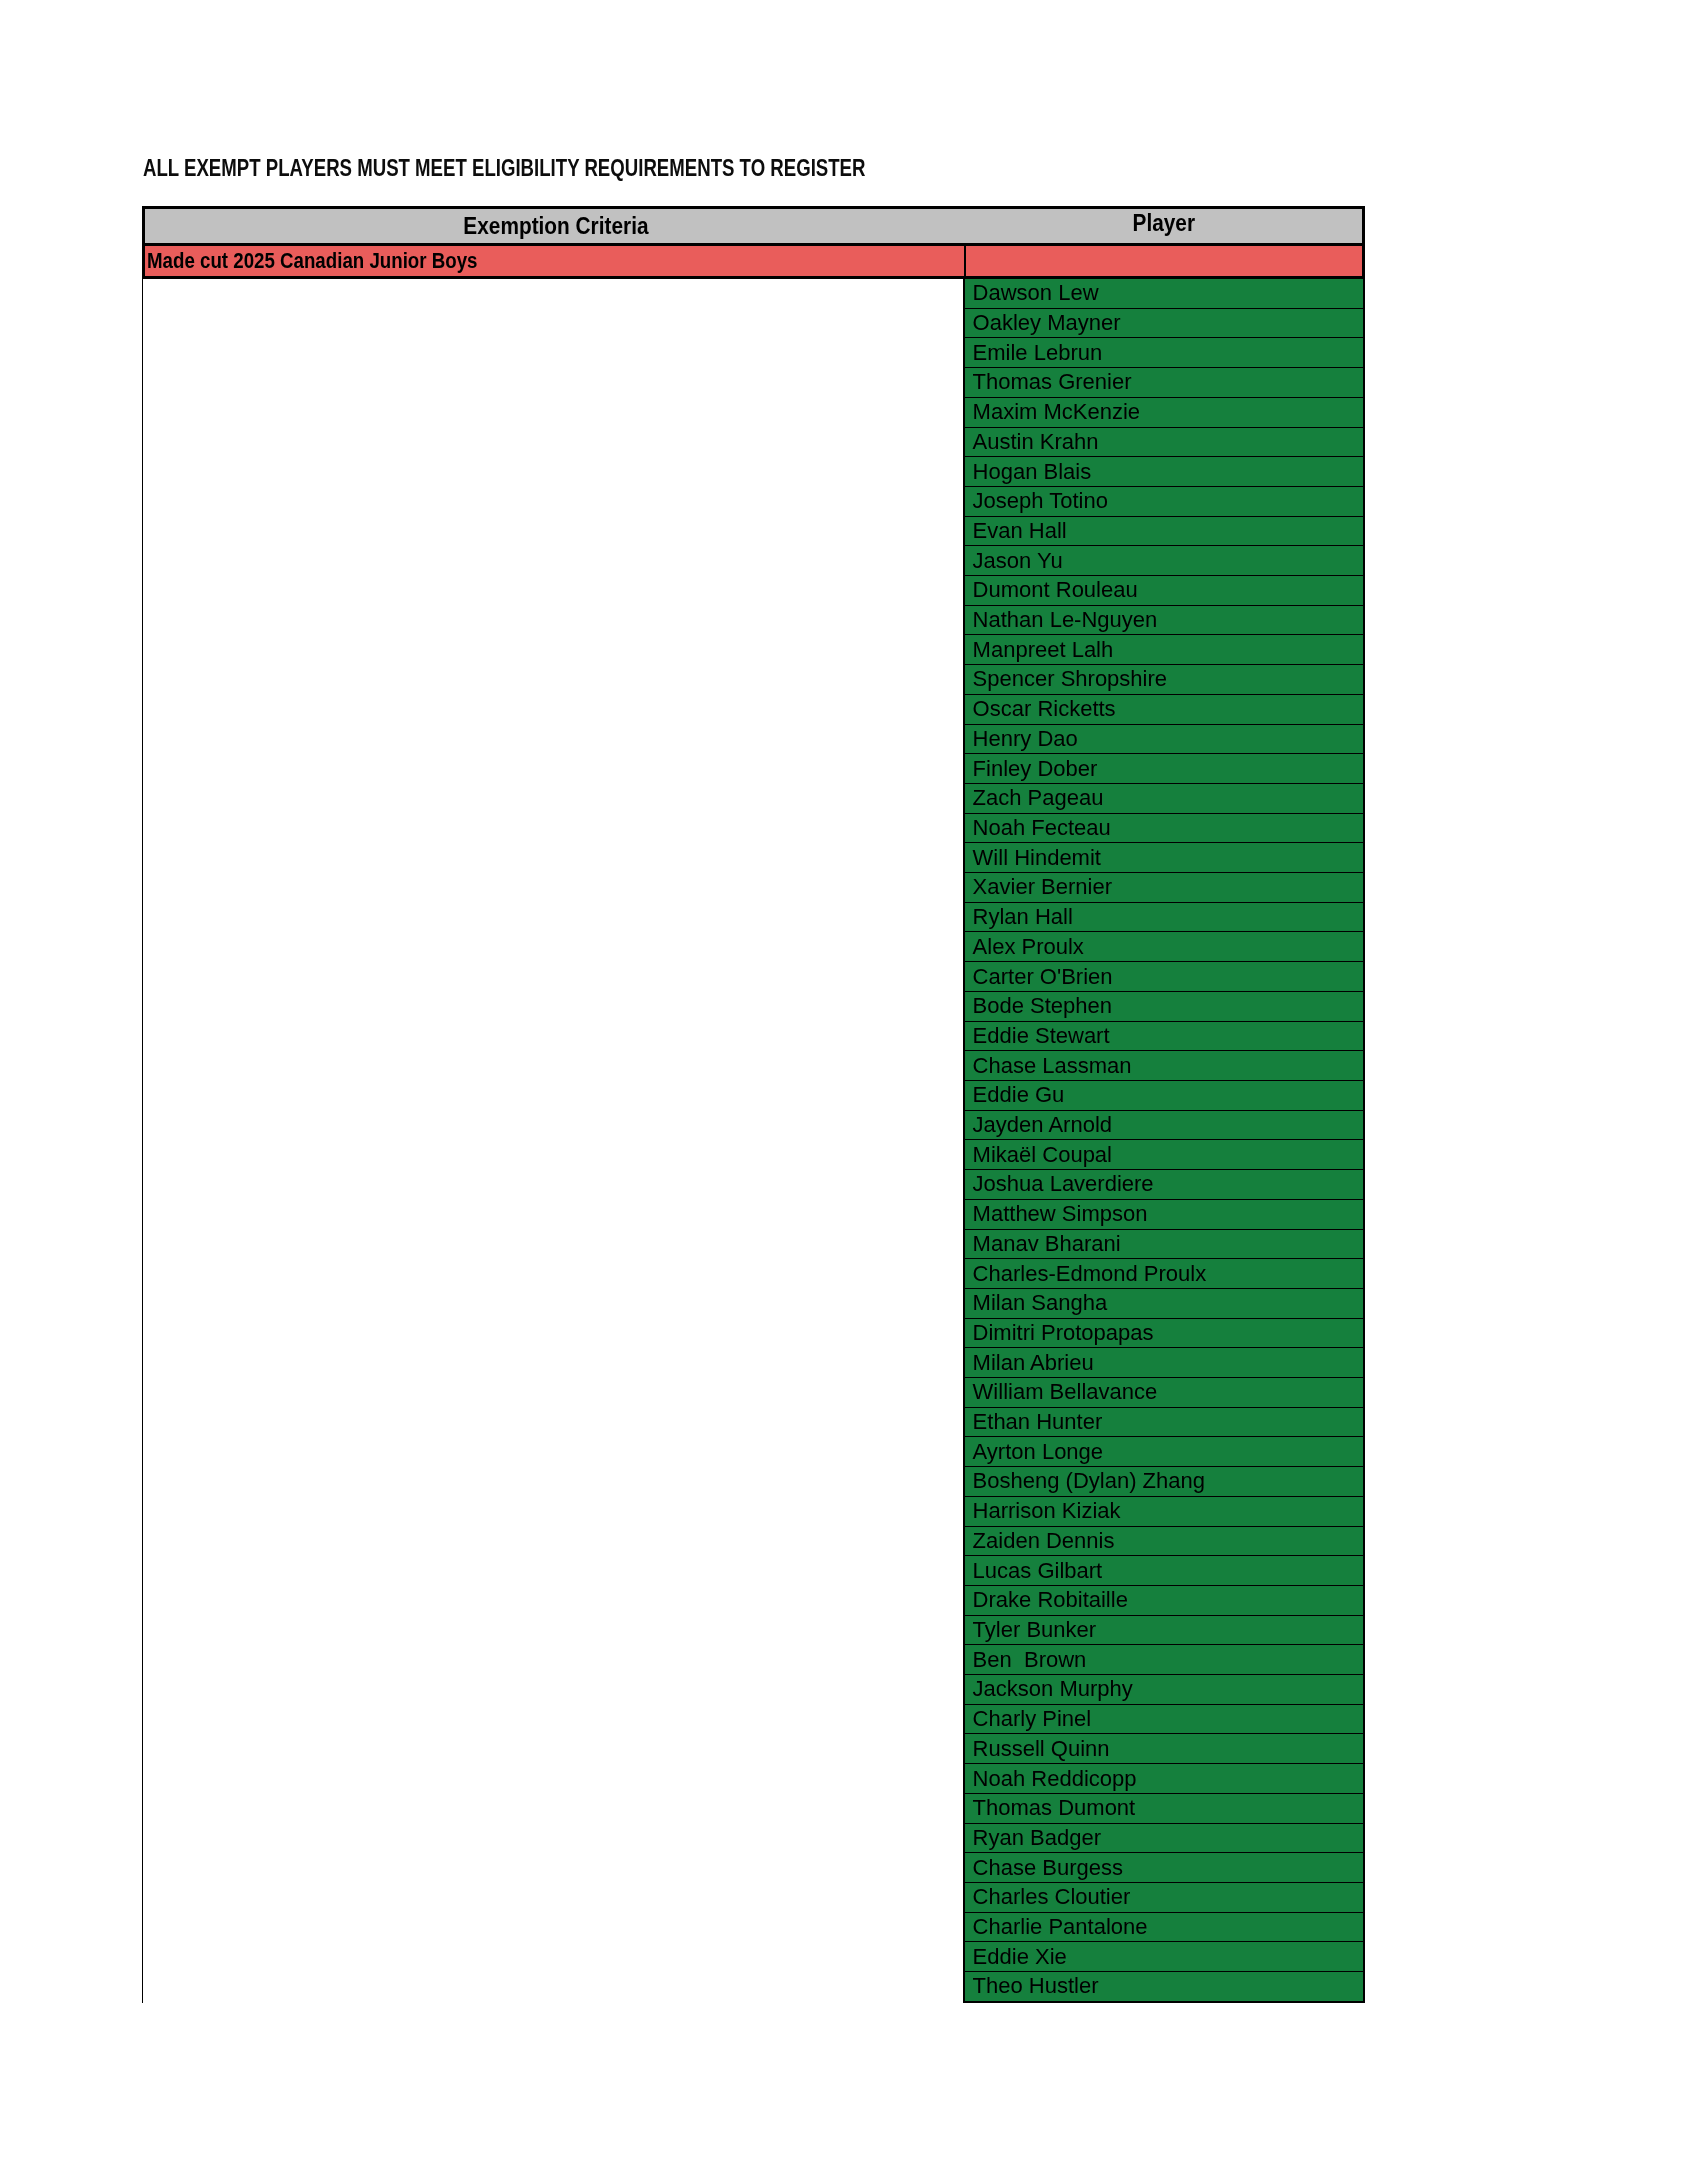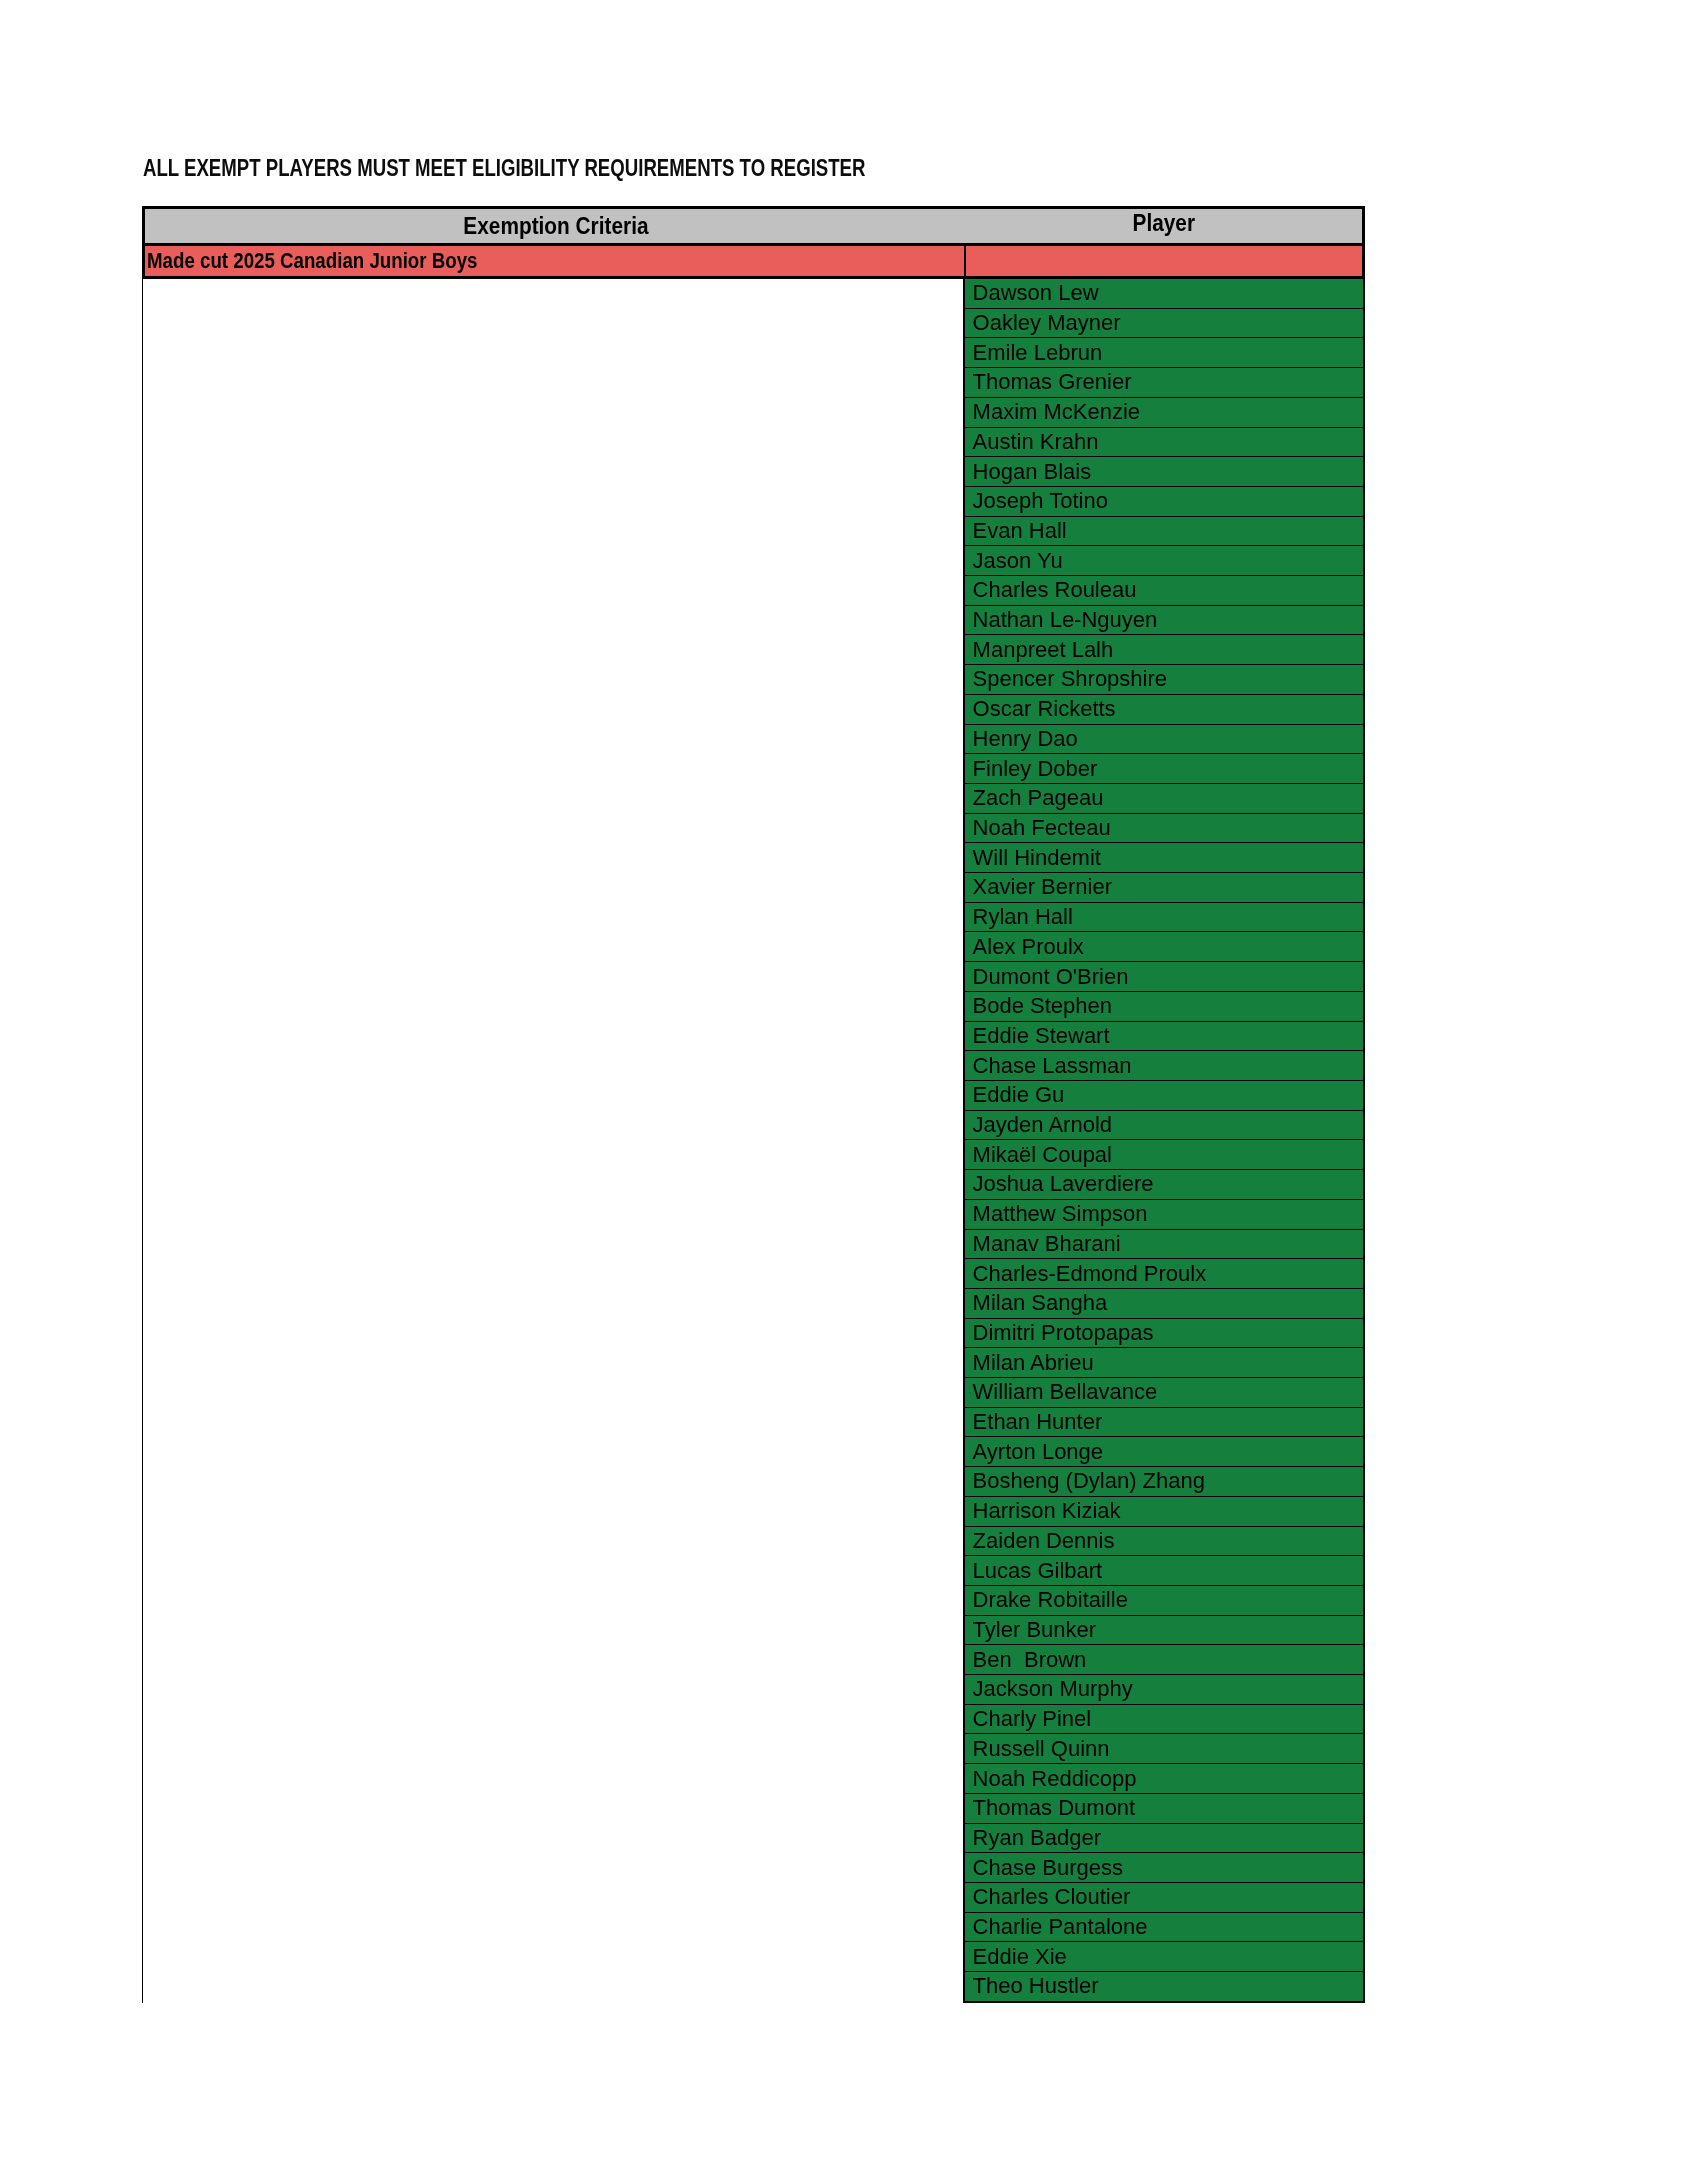--- a/index.html
+++ b/index.html
@@ -153,34 +153,34 @@
         <div class="name-row">Dawson Lew</div>
         <div class="name-row">Oakley Mayner</div>
         <div class="name-row">Emile Lebrun</div>
         <div class="name-row">Thomas Grenier</div>
         <div class="name-row">Maxim McKenzie</div>
         <div class="name-row">Austin Krahn</div>
         <div class="name-row">Hogan Blais</div>
         <div class="name-row">Joseph Totino</div>
         <div class="name-row">Evan Hall</div>
         <div class="name-row">Jason Yu</div>
-        <div class="name-row">Charles Rouleau</div>
+        <div class="name-row">Dumont Rouleau</div>
         <div class="name-row">Nathan Le-Nguyen</div>
         <div class="name-row">Manpreet Lalh</div>
         <div class="name-row">Spencer Shropshire</div>
         <div class="name-row">Oscar Ricketts</div>
         <div class="name-row">Henry Dao</div>
         <div class="name-row">Finley Dober</div>
         <div class="name-row">Zach Pageau</div>
         <div class="name-row">Noah Fecteau</div>
         <div class="name-row">Will Hindemit</div>
         <div class="name-row">Xavier Bernier</div>
         <div class="name-row">Rylan Hall</div>
         <div class="name-row">Alex Proulx</div>
-        <div class="name-row">Dumont O'Brien</div>
+        <div class="name-row">Carter O'Brien</div>
         <div class="name-row">Bode Stephen</div>
         <div class="name-row">Eddie Stewart</div>
         <div class="name-row">Chase Lassman</div>
         <div class="name-row">Eddie Gu</div>
         <div class="name-row">Jayden Arnold</div>
         <div class="name-row">Mikaël Coupal</div>
         <div class="name-row">Joshua Laverdiere</div>
         <div class="name-row">Matthew Simpson</div>
         <div class="name-row">Manav Bharani</div>
         <div class="name-row">Charles-Edmond Proulx</div>

